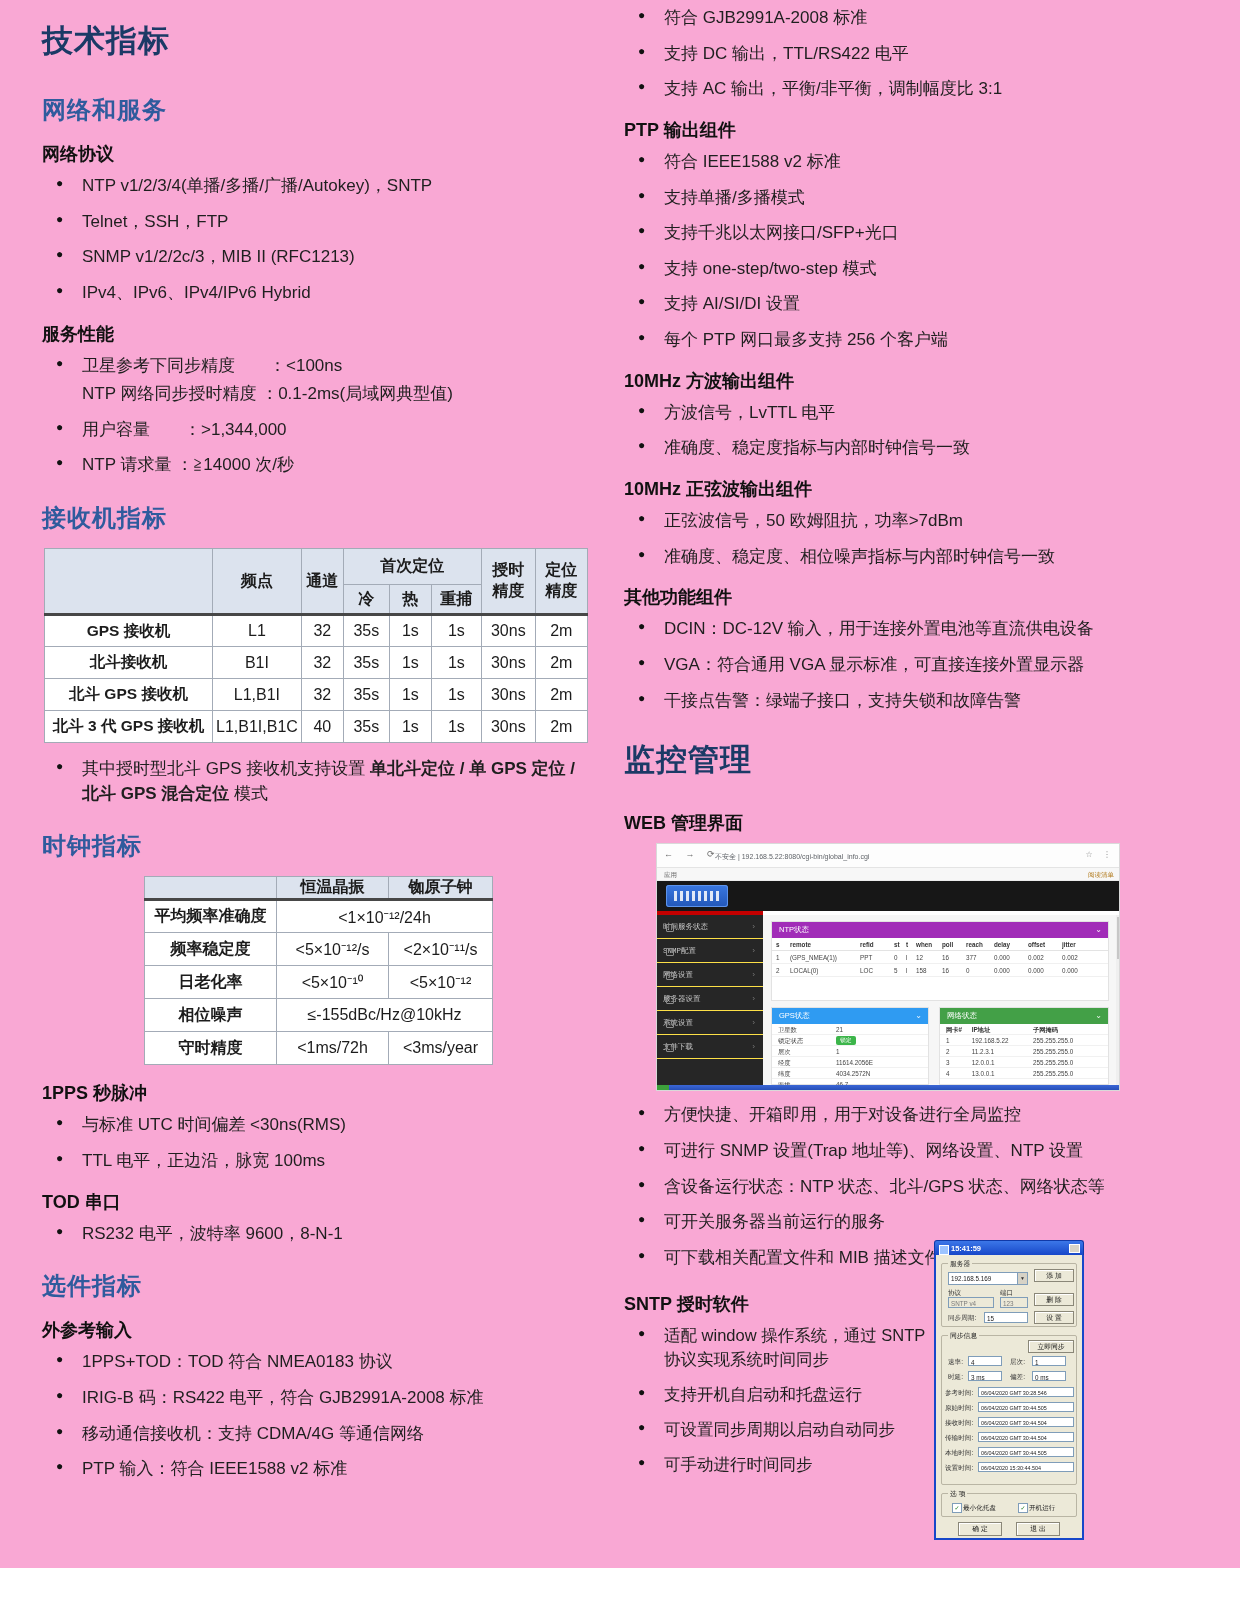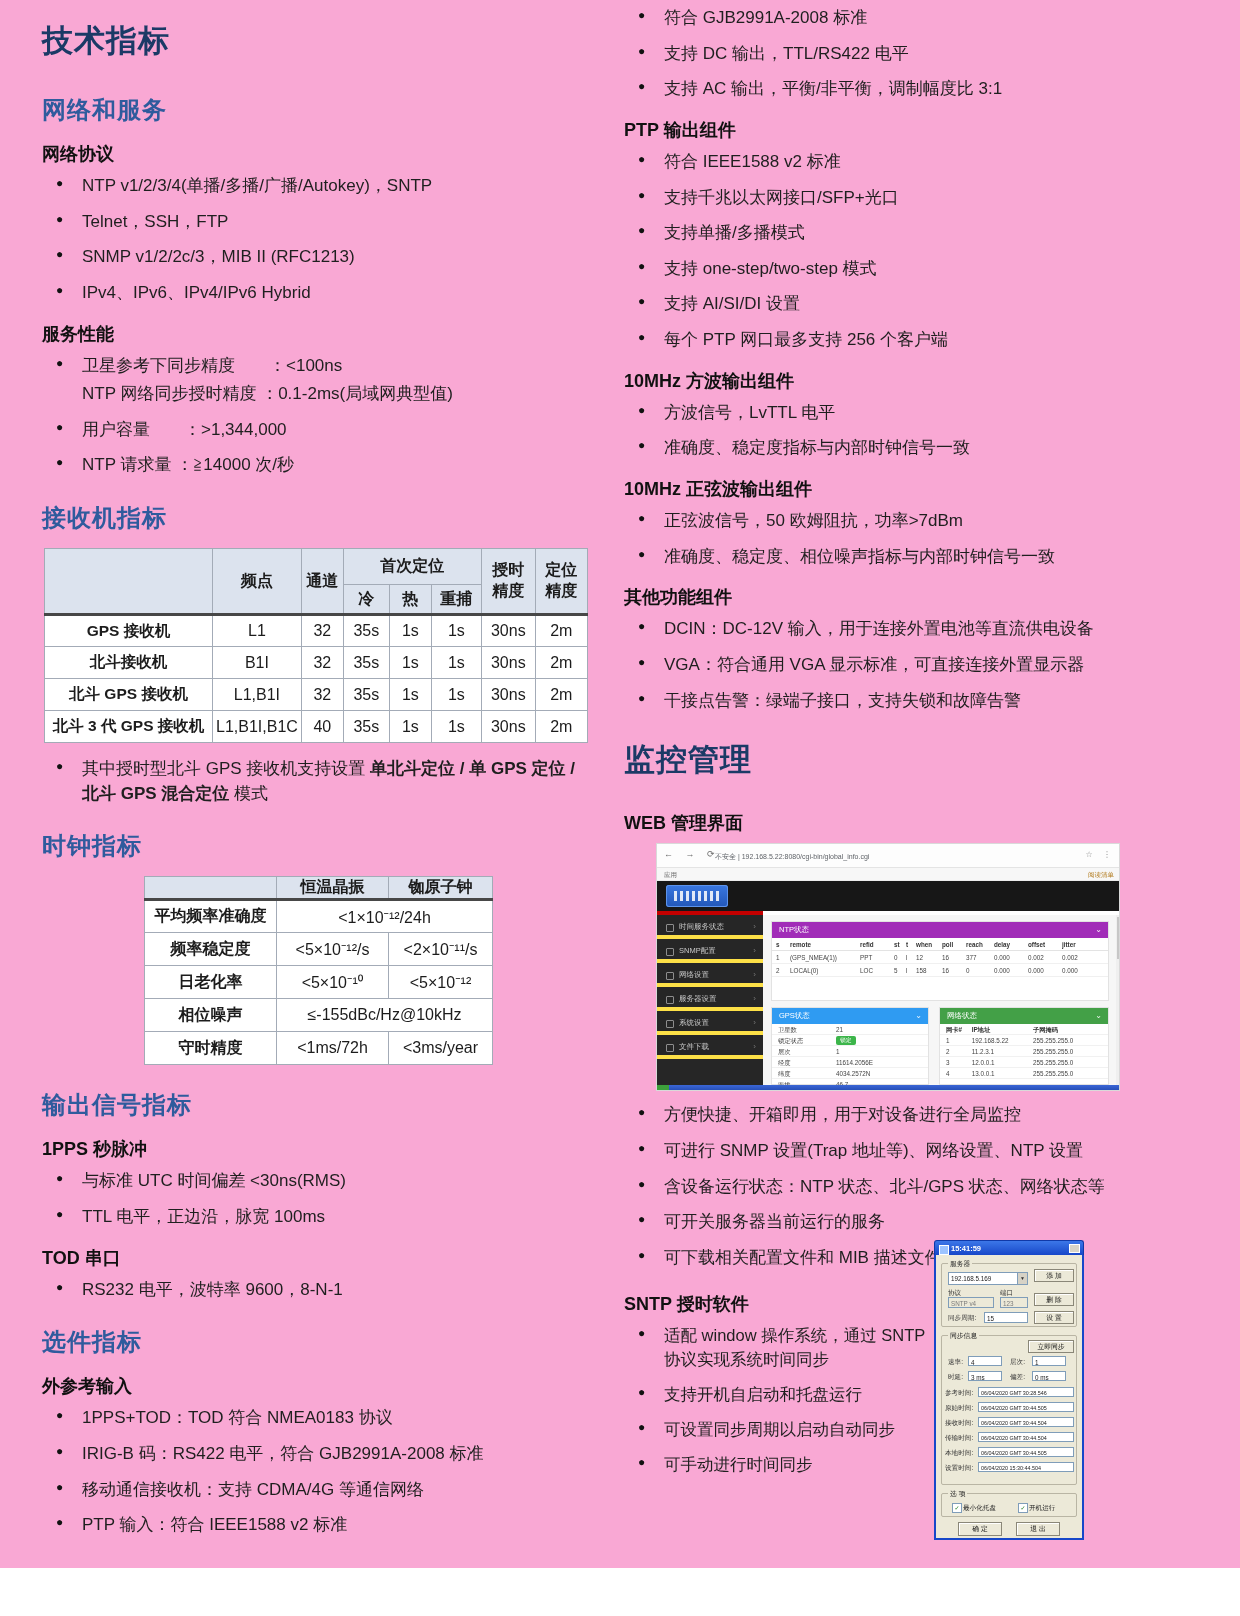--- a/index.html
+++ b/index.html
@@ -51,22 +51,22 @@
   .s-bm-read { position:absolute; right:7px; top:3px; color:#b07818; }
   .s-pagebody { position:absolute; left:0; top:37px; width:464px; height:204px; background:#fff; }
   .s-topbar { position:absolute; left:0; top:0; width:464px; height:30px; background:#171717; }
   .s-logo { position:absolute; left:9px; top:4px; width:62px; height:22px; border-radius:3px;
             background:linear-gradient(180deg,#3a78e0,#2257b8);
             box-shadow:inset 0 0 0 1px #5d93ea; }
   .s-logo::after { content:""; position:absolute; left:8px; top:6px; width:46px; height:10px;
             background:repeating-linear-gradient(90deg,rgba(255,255,255,.85) 0 3px,rgba(255,255,255,0) 3px 6px); }
   .s-red { position:absolute; left:0; top:30px; width:106px; height:4px; background:#c40000; }
   .s-sidebar { position:absolute; left:0; top:34px; width:106px; height:170px; background:#262626; }
-  .s-item { position:relative; height:24px; line-height:24px; padding-left:22px; color:#c9c9c9;
-            font-size:7.5px; border-bottom:4px solid #fde047; white-space:nowrap; }
+  .s-item { position:relative; height:24px; line-height:24px; padding-left:6px; color:#c9c9c9;
+            font-size:7.5px; border-bottom:1px solid #fde047; white-space:nowrap;font-family:Liberation Mono, monospace; }
   .s-item::before { content:""; position:absolute; left:9px; top:9px; width:6px; height:6px;
             border:1px solid #8d8d8d; border-radius:1px; }
   .s-item::after { content:"›"; position:absolute; right:7px; top:0; color:#777; font-size:8px; }
   .s-main { position:absolute; left:106px; top:34px; width:353px; height:170px; background:#f6f6f6; }
   .panel { position:absolute; background:#fff; border:1px solid #e2e2e2; }
   .p-head { height:16px; line-height:16px; color:#fff; font-size:7.5px; padding-left:7px; position:relative; white-space:nowrap; }
   .p-head::after { content:"⌄"; position:absolute; right:6px; top:0; font-size:8px; color:rgba(255,255,255,.9); }
   .ph-ntp { background:#a12cb8; }
   .ph-gps { background:#2f9bf2; }
   .ph-net { background:#43a047; }
@@ -244,21 +244,20 @@
         <td colspan="2">≤-155dBc/Hz@10kHz</td>
       </tr>
       <tr>
         <td class="lbl">守时精度</td>
         <td>&lt;1ms/72h</td>
         <td>&lt;3ms/year</td>
       </tr>
     </tbody>
       </table>
 
-    <div class="section">输出信号指标</div>
 
     <div class="subhead">1PPS 秒脉冲</div>
     <ul class="bullets">
       <li>与标准 UTC 时间偏差  &lt;30ns(RMS)</li>
       <li>TTL 电平，正边沿，脉宽 100ms</li>
     </ul>
 
     <div class="subhead">TOD 串口</div>
     <ul class="bullets">
       <li>RS232 电平，波特率 9600，8-N-1</li>
@@ -279,22 +278,22 @@
 
     <ul class="bullets">
       <li>符合 GJB2991A-2008 标准</li>
       <li>支持 DC 输出，TTL/RS422 电平</li>
       <li>支持 AC 输出，平衡/非平衡，调制幅度比 3:1</li>
     </ul>
 
     <div class="subhead">PTP 输出组件</div>
     <ul class="bullets">
       <li>符合 IEEE1588 v2 标准</li>
+      <li>支持单播/多播模式</li>
       <li>支持千兆以太网接口/SFP+光口</li>
-      <li>支持单播/多播模式</li>
       <li>支持 one-step/two-step 模式</li>
       <li>支持 AI/SI/DI 设置</li>
       <li>每个 PTP 网口最多支持 256 个客户端</li>
     </ul>
 
     <div class="subhead">10MHz 方波输出组件</div>
     <ul class="bullets">
       <li>方波信号，LvTTL 电平</li>
       <li>准确度、稳定度指标与内部时钟信号一致</li>
     </ul>

